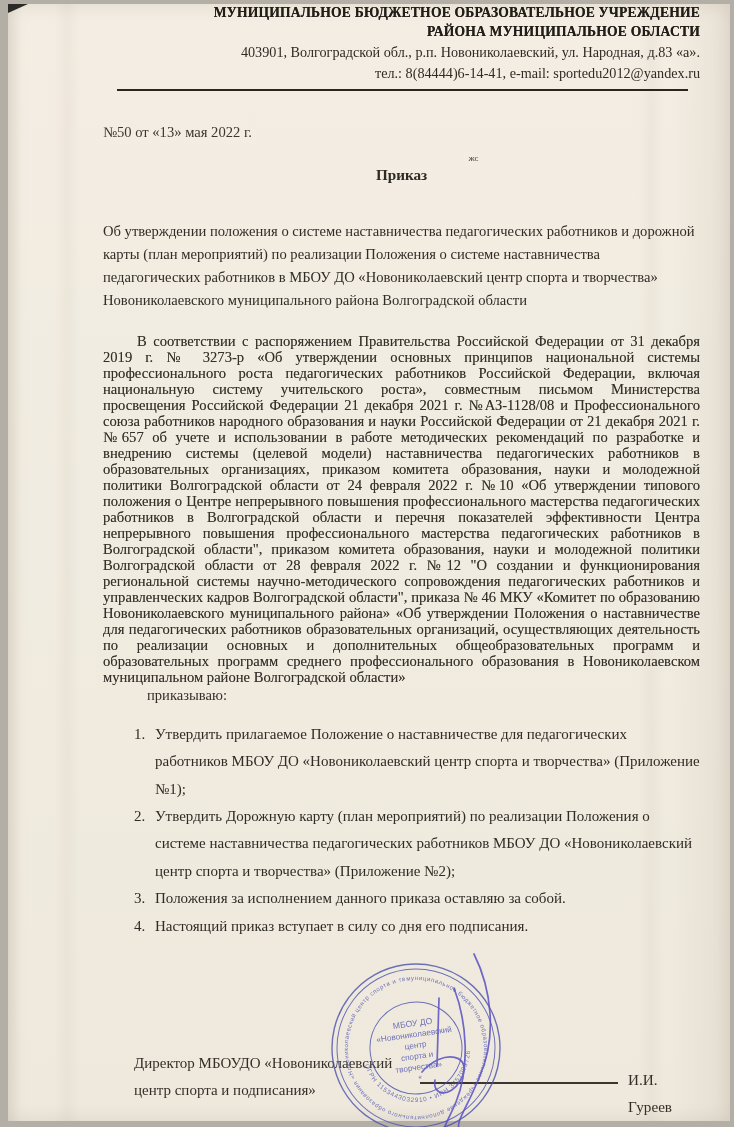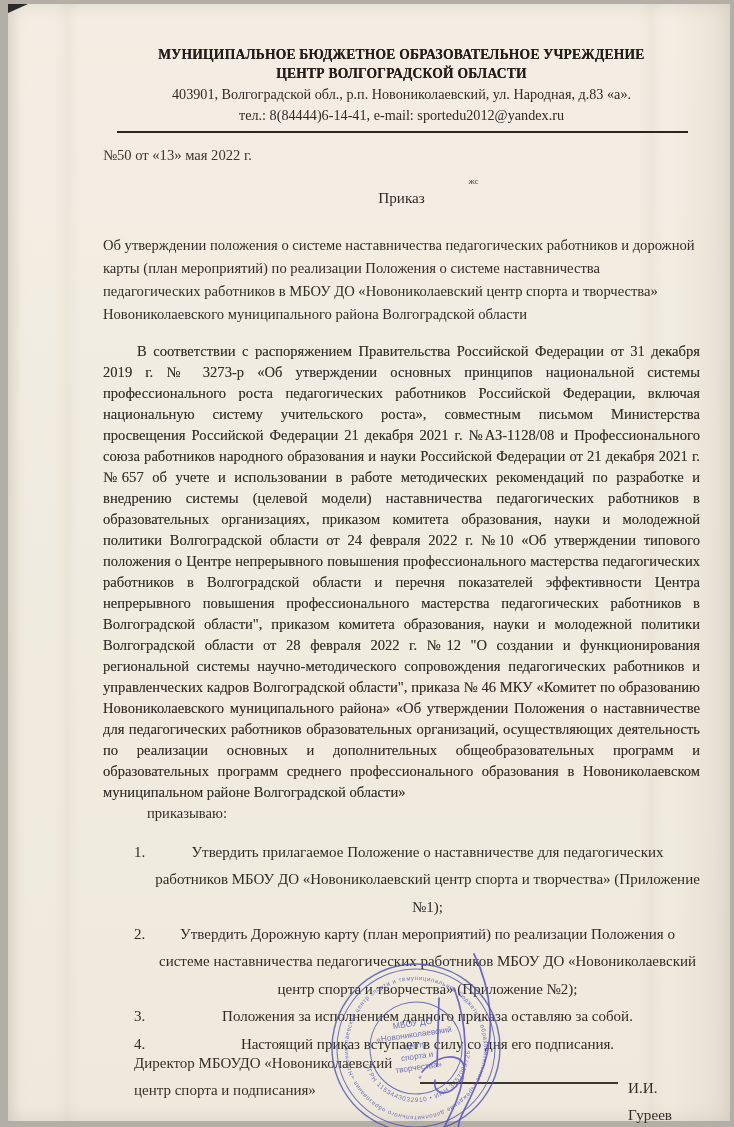--- a/index.html
+++ b/index.html
@@ -17,60 +17,60 @@
     box-shadow:inset 0 0 18px rgba(120,110,95,.18);
     color:#34302a;
   }
   .scan-corner{
     position:absolute;left:0;top:0;width:20px;height:9px;
     background:#2b2a28;clip-path:polygon(0 0,100% 0,0 100%);
   }
   .streak{position:absolute;top:0;bottom:0;width:26px;
     background:linear-gradient(90deg,rgba(0,0,0,0) 0,rgba(140,125,105,.06) 50%,rgba(0,0,0,0) 100%);}
   .content{position:absolute;left:95px;right:30px;top:0;}
-  .header{ text-align:center; margin-top:42px; }
+  .header{ text-align:right; }
   .org-line{
     font-weight:bold;font-size:13.6px;line-height:18.5px;
     letter-spacing:.2px;color:#211e19;text-shadow:0 0 .5px #3a352d;
   }
   .addr-line{font-size:14.2px;line-height:19px;margin-top:2px;color:#2e2a24;}
   .rule{height:2px;background:#29261f;margin-top:6px;margin-left:14px;margin-right:12px;}
-  .doc-number{font-size:14.6px;margin-top:14px;color:#3b362e;}
+  .doc-number{font-size:14.6px;margin-top:33px;color:#3b362e;}
   .stray-mark{font-size:9px;color:#4a463e;text-align:center;transform:translateX(72px);margin-top:12px;}
-  .doc-title{font-size:15.2px;text-align:center;margin-top:3px;color:#2e2a24;}
-  .subject{font-size:14.6px;line-height:23px;margin-top:27px;color:#302c26;}
+  .doc-title{font-size:15.2px;text-align:center;margin-top:3px;color:#2e2a24;font-weight:bold;}
+  .subject{font-size:14.6px;line-height:23px;margin-top:36px;color:#302c26;}
   .body-par{
-    font-size:14.6px;line-height:21px;margin-top:15px;color:#33302a;
+    font-size:14.6px;line-height:16px;margin-top:21px;color:#33302a;
     text-align:justify;text-indent:34px;text-shadow:0 0 .4px rgba(60,55,45,.5);
   }
   .decree-word{font-size:14.6px;line-height:21.8px;color:#33302a;margin-left:44px;}
   .order-list{
     margin:14px 0 0 0;padding-left:46px;font-size:15px;line-height:27.4px;color:#2f2b25;
   }
-  .order-list li{padding-left:6px;margin:0;text-align:center;}
+  .order-list li{padding-left:6px;margin:0;}
   .signature{position:absolute;left:95px;right:30px;top:1046px;height:70px;font-size:15px;line-height:27px;color:#332f28;margin-left:31px;}
   .sig-left{width:260px;}
   .sig-line{position:absolute;left:286px;top:32px;width:198px;height:1.5px;background:#3a362f;}
-  .sig-name{position:absolute;left:494px;top:24px;font-size:15.2px;}
+  .sig-name{position:absolute;left:494px;top:16px;font-size:15.2px;}
   .stamp{position:absolute;left:320px;top:956px;width:176px;height:176px;
     transform:rotate(-8deg);opacity:.8;pointer-events:none;}
   .sig-strokes{position:absolute;left:0;top:0;width:734px;height:1127px;pointer-events:none;}
 </style>
 </head>
 <body>
 
 <div class="page">
   <div class="scan-corner"></div>
   <div class="streak" style="left:46px"></div>
   <div class="streak" style="left:630px"></div>
 
   <div class="content">
     <div class="header">
       <div class="org-line">МУНИЦИПАЛЬНОЕ БЮДЖЕТНОЕ ОБРАЗОВАТЕЛЬНОЕ УЧРЕЖДЕНИЕ</div>
-      <div class="org-line">ЦЕНТР ВОЛГОГРАДСКОЙ ОБЛАСТИ</div>
+      <div class="org-line">РАЙОНА МУНИЦИПАЛЬНОЕ ОБЛАСТИ</div>
       <div class="addr-line">403901, Волгоградской обл., р.п. Новониколаевский, ул. Народная, д.83 «а».</div>
       <div class="addr-line">тел.: 8(84444)6-14-41, e-mail: sportedu2012@yandex.ru</div>
     </div>
     <div class="rule"></div>
 
     <div class="doc-number">№50 от «13» мая 2022 г.</div>
     <div class="stray-mark">жс</div>
     <div class="doc-title">Приказ</div>
 
     <div class="subject">Об утверждении положения о системе наставничества педагогических работников и дорожной карты (план мероприятий) по реализации Положения о системе наставничества педагогических работников в МБОУ ДО «Новониколаевский центр спорта и творчества» Новониколаевского муниципального района Волгоградской области</div>

